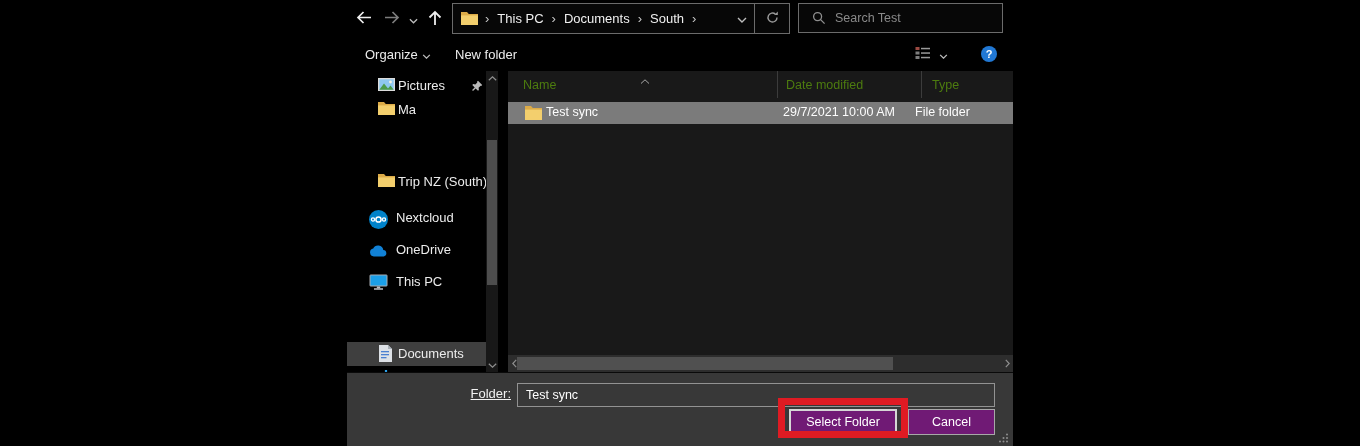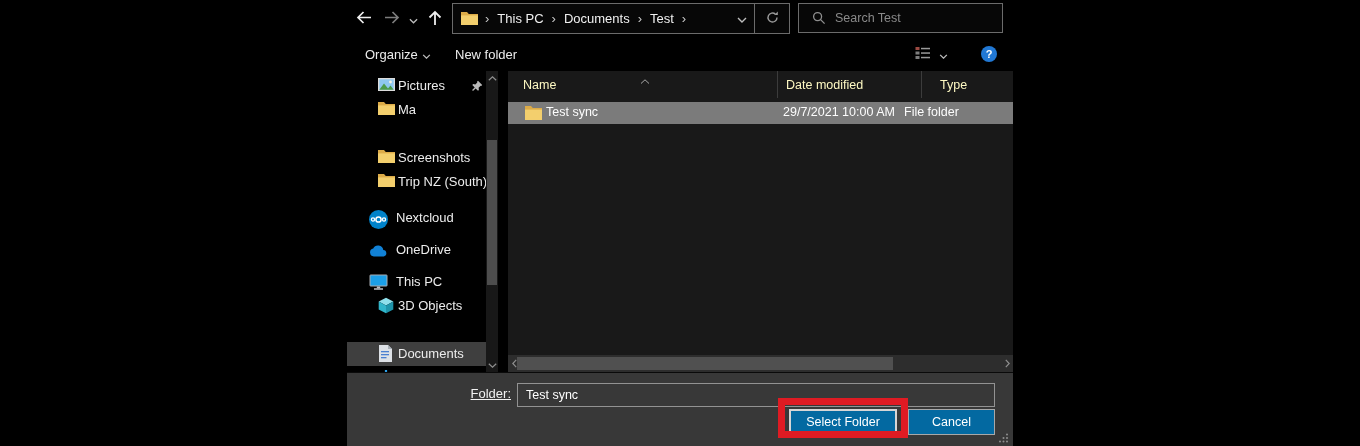--- a/index.html
+++ b/index.html
@@ -44,44 +44,44 @@
   .side-item.indent0 .lbl { left:49px; }
   .side-item.selected { background:#3f3f3f; }
   .vscroll { position:absolute; left:139px; top:0; width:12px; height:301px; background:#181818; }
   .vthumb { position:absolute; left:1px; top:69px; width:10px; height:145px; background:#4d4d4d; }
   .varrow { position:absolute; left:0; width:12px; height:14px; display:flex;
             align-items:center; justify-content:center; }
 
   
   .main { position:absolute; left:161px; top:71px; width:505px; height:301px; background:#191919; }
   .hdr { position:absolute; left:0; top:0; width:505px; height:27px; display:flex;
-         color:#fef9c3; font-size:12.5px; }
+         color:#4d7c0f; font-size:12.5px; }
   .hcol { display:flex; align-items:center; }
   .hcol.c1 { width:269px; padding-left:15px; }
   .hcol.c2 { width:144px; padding-left:8px; border-left:1px solid #3c3c3c; }
-  .hcol.c3 { width:92px;  padding-left:18px; border-left:1px solid #3c3c3c; }
+  .hcol.c3 { width:92px;  padding-left:10px; border-left:1px solid #3c3c3c; }
   .sortchev { position:absolute; left:132px; top:2px; }
   .file-row { position:absolute; left:0; top:31px; width:505px; height:22px;
               background:#7b7b7b; color:#fdfdfd; font-size:12.5px; }
   .file-row .cell { position:absolute; top:3px; white-space:nowrap; }
   .hscroll { position:absolute; left:0; top:284px; width:505px; height:17px; background:#2d2d2d; }
   .hthumb { position:absolute; left:9px; top:2px; width:376px; height:13px; background:#505050; }
   .harrow { position:absolute; top:0; width:12px; height:17px; display:flex;
             align-items:center; justify-content:center; }
 
   
   .footer { position:absolute; left:0; top:372px; width:666px; height:74px;
             background:#383838; border-top:1px solid #0a0a0a; }
   .folder-label { position:absolute; left:100px; top:13px; width:64px; text-align:right;
                   color:#f2f2f2; font-size:13px;text-decoration:underline; }
   .folder-input { position:absolute; left:170px; top:10px; width:478px; height:24px;
                   background:#383838; border:1px solid #929292; color:#fff;
                   font-size:12.5px; padding:0 8px; outline:none;
                   font-family:"Liberation Sans",sans-serif; }
-  .btn { position:absolute; top:36px; height:26px; background:#0369a1; color:#fff;
+  .btn { position:absolute; top:36px; height:26px; background:#701a75; color:#fff;
          font-size:12.5px; display:flex; align-items:center; justify-content:center; }
   .btn.select { left:442px; width:108px; border:2px solid #d6d6d6; }
   .btn.cancel { left:561px; width:87px; border:1px solid #a8a8a8; }
   .red-box { position:absolute; left:431px; top:398px; width:130px; height:40px;
              border:7px solid #df1b23; z-index:20; pointer-events:none; }
   .grip { position:absolute; left:650px; top:432px; width:12px; height:12px; }
   .helpbtn { width:16px; height:16px; border-radius:50%; background:#2178d4; color:#fff;
              font-size:11px; font-weight:bold; display:flex; align-items:center;
              justify-content:center; }
 </style>
@@ -126,21 +126,21 @@
           <svg width="17" height="13" viewBox="0 0 17 13">
               <path d="M0 0h6l1.8 2H17v11H0z" fill="#dcab48"></path>
               <path d="M0 3.4h17V13H0z" fill="#f3cf6d"></path>
             </svg>
         </span>
         <span class="crumb-sep">›</span>
         <span class="crumb">This PC</span>
         <span class="crumb-sep">›</span>
         <span class="crumb">Documents</span>
         <span class="crumb-sep">›</span>
-        <span class="crumb">Test</span>
+        <span class="crumb">South</span>
         <span class="crumb-sep">›</span>
       </div>
       <div class="addr-chev">
         <span>
           <svg width="10" height="6" viewBox="0 0 10 6">
               <path d="M1 1l4 4 4-4" fill="none" stroke="#bdbdbd" stroke-width="1.4"></path>
             </svg>
         </span>
       </div>
       <div class="refresh">
@@ -221,29 +221,20 @@
       </span>
       <span class="lbl">Pictures</span>
       <span class="abs" style="left:124px;top:6px">
         <svg width="12" height="12" viewBox="0 0 12 12">
             <path d="M7 .8 11.2 5l-1 1-.6-.2-2 2 .3 2.1-.9.9-2.4-2.4L2 11l-.9-.9 2.6-2.6L1.3 5l.9-.9 2.1.3 2-2L6 1.8z" fill="#b9b9b9"></path>
           </svg>
       </span>
     </div>
 
 
-    <div class="side-item indent1" style="top:75px">
-      <span class="ic">
-        <svg width="17" height="13" viewBox="0 0 17 13">
-            <path d="M0 0h6l1.8 2H17v11H0z" fill="#dcab48"></path>
-            <path d="M0 3.4h17V13H0z" fill="#f3cf6d"></path>
-          </svg>
-      </span>
-      <span class="lbl">Screenshots</span>
-    </div>
 
     <div class="side-item indent1" style="top:99px">
       <span class="ic">
         <svg width="17" height="13" viewBox="0 0 17 13">
             <path d="M0 0h6l1.8 2H17v11H0z" fill="#dcab48"></path>
             <path d="M0 3.4h17V13H0z" fill="#f3cf6d"></path>
           </svg>
       </span>
       <span class="lbl">Trip NZ (South)</span>
     </div>
@@ -273,30 +264,20 @@
       <span class="ic">
         <svg width="19" height="17" viewBox="0 0 19 17">
             <rect x="1" y="1" width="17" height="11" rx="0.5" fill="#1b9fe8" stroke="#a9adb3" stroke-width="1"></rect>
             <rect x="7.8" y="12.5" width="3.4" height="1.8" fill="#b9bdc3"></rect>
             <rect x="5" y="14.3" width="9" height="1.4" fill="#c9cdd3"></rect>
           </svg>
       </span>
       <span class="lbl">This PC</span>
     </div>
 
-    <div class="side-item indent1" style="top:223px">
-      <span class="ic" style="top:3px">
-        <svg width="16" height="17" viewBox="0 0 16 17">
-            <path d="M8 .8 15.3 4.6 8 8.4.7 4.6z" fill="#8fe0ec"></path>
-            <path d="M.7 4.6 8 8.4v7.8L.7 12.4z" fill="#30b5ca"></path>
-            <path d="M15.3 4.6 8 8.4v7.8l7.3-3.8z" fill="#1f95ab"></path>
-          </svg>
-      </span>
-      <span class="lbl">3D Objects</span>
-    </div>
 
 
     <div class="side-item indent1 selected" style="top:271px">
       <span class="ic" style="top:3px">
         <svg width="14" height="17" viewBox="0 0 14 17">
             <path d="M1 0h9l4 4v13H1z" fill="#dde1e6"></path>
             <path d="M10 0l4 4h-4z" fill="#aab2ba"></path>
             <rect x="3" y="6" width="8" height="1.3" fill="#4a7fd1"></rect>
             <rect x="3" y="9" width="8" height="1.3" fill="#4a7fd1"></rect>
             <rect x="3" y="12" width="5.5" height="1.3" fill="#4a7fd1"></rect>
@@ -350,21 +331,21 @@
 
     <div class="file-row">
       <span class="cell" style="left:17px;top:4px">
         <svg width="17" height="14" viewBox="0 0 17 14">
             <path d="M0 0h6l1.8 2H17v12H0z" fill="#dcab48"></path>
             <path d="M0 3.6h17V14H0z" fill="#f3cf6d"></path>
           </svg>
       </span>
       <span class="cell" style="left:38px">Test sync</span>
       <span class="cell" style="left:275px">29/7/2021 10:00 AM</span>
-      <span class="cell" style="left:396px">File folder</span>
+      <span class="cell" style="left:407px">File folder</span>
     </div>
 
     <div class="hscroll">
       <div class="harrow" style="left:0">
         <svg width="5" height="9" viewBox="0 0 5 9">
             <path d="M4.2.8.8 4.5l3.4 3.7" fill="none" stroke="#8f8f8f" stroke-width="1.2"></path>
           </svg>
       </div>
       <div class="hthumb"></div>
       <div class="harrow" style="right:0">

